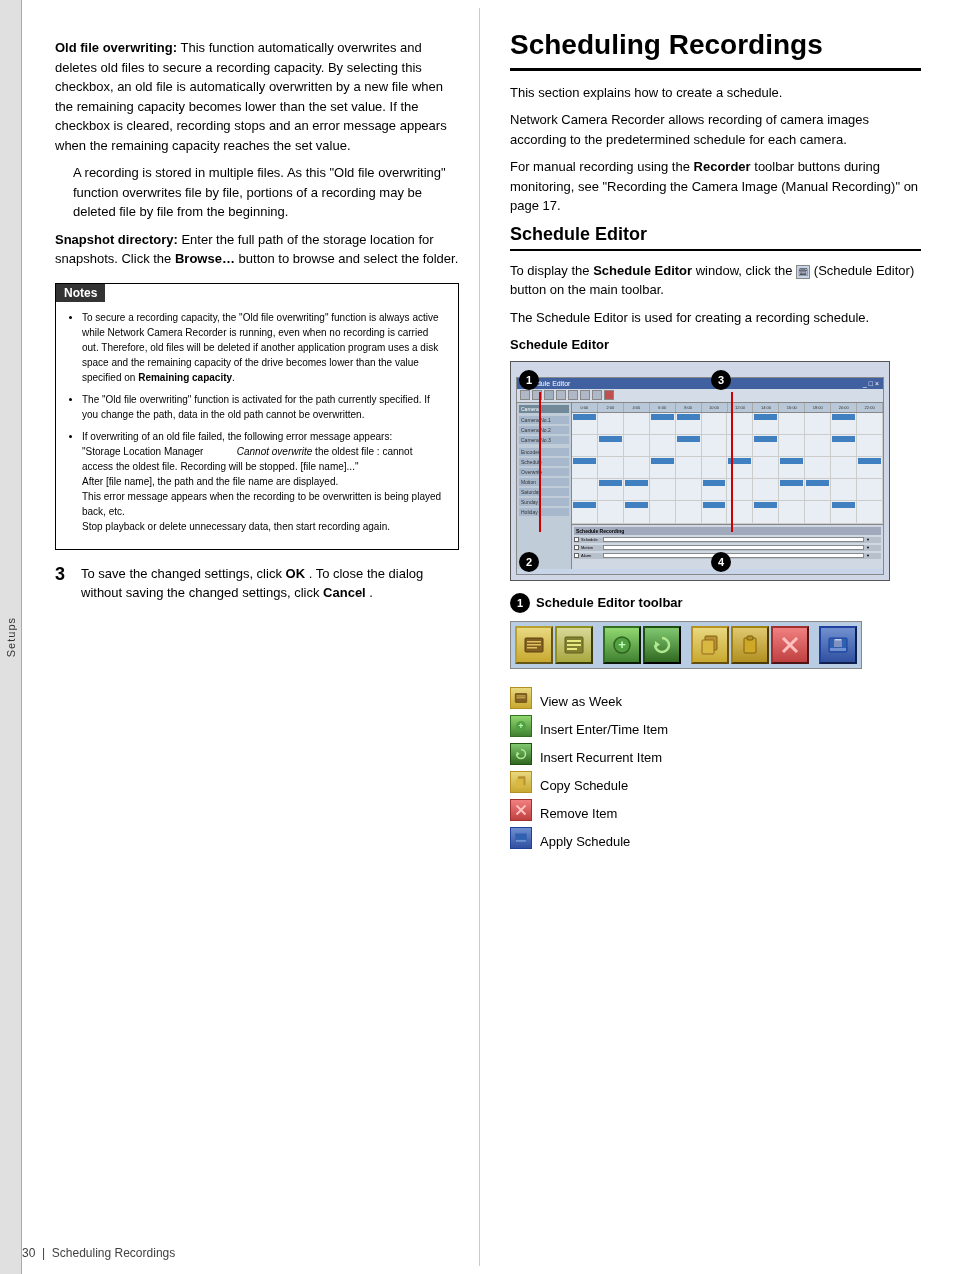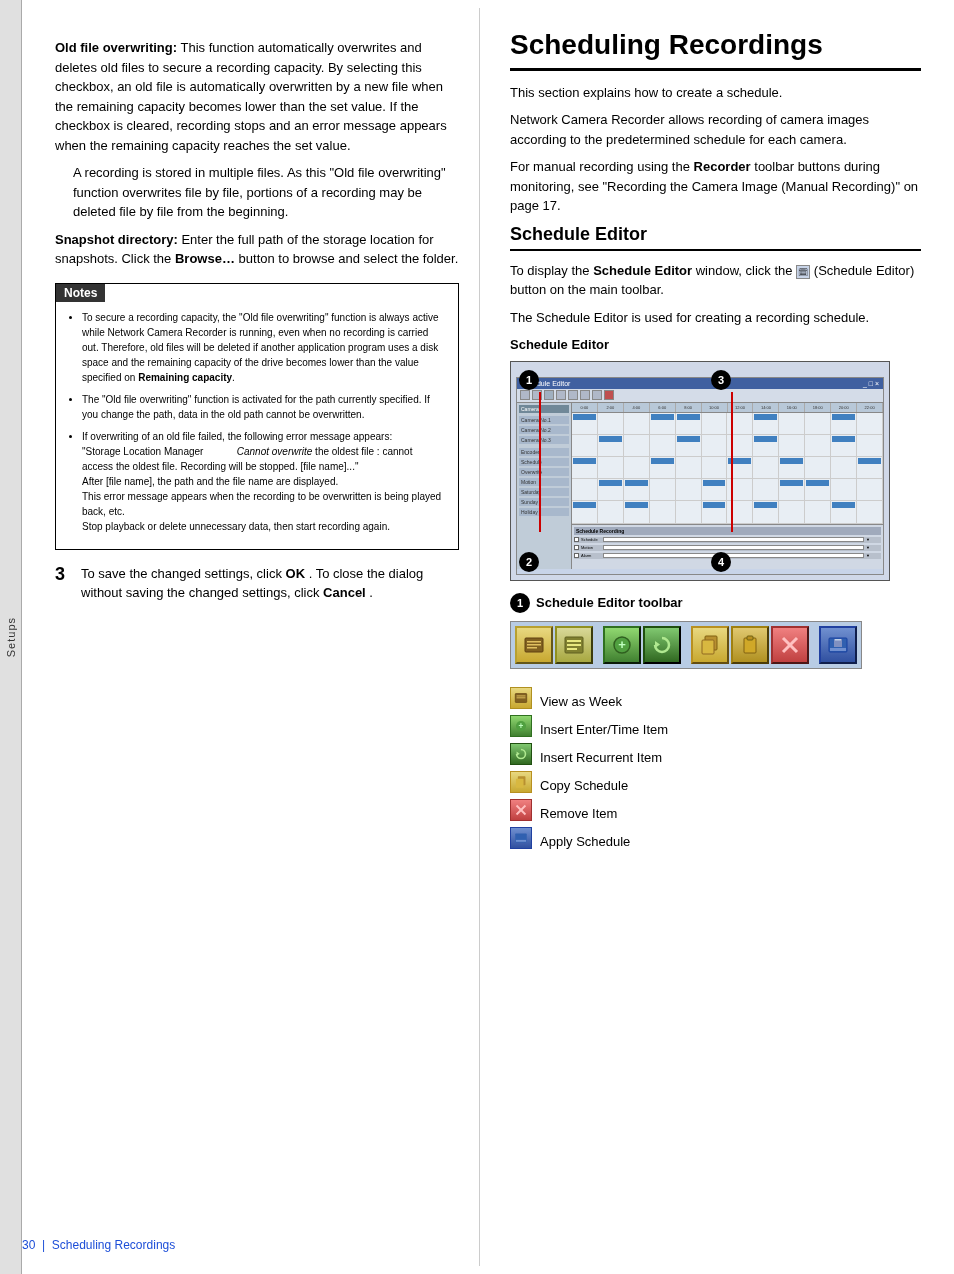--- a/index.html
+++ b/index.html
@@ -48,24 +48,24 @@
 
     
     .right-col {
       flex: 1;
       padding: 20px 25px 20px 30px;
     }
 
     
     .page-footer {
       position: absolute;
-      bottom: 22px;
+      bottom: 14px;
       left: 22px;
       font-size: 12px;
-      color: #1d4ed8;
+      color: #404040;
     }
 
     
     .section-title {
       font-size: 28px;
       font-weight: bold;
       border-bottom: 3px solid #000;
       padding-bottom: 6px;
       margin-bottom: 12px;
       line-height: 1.2;

